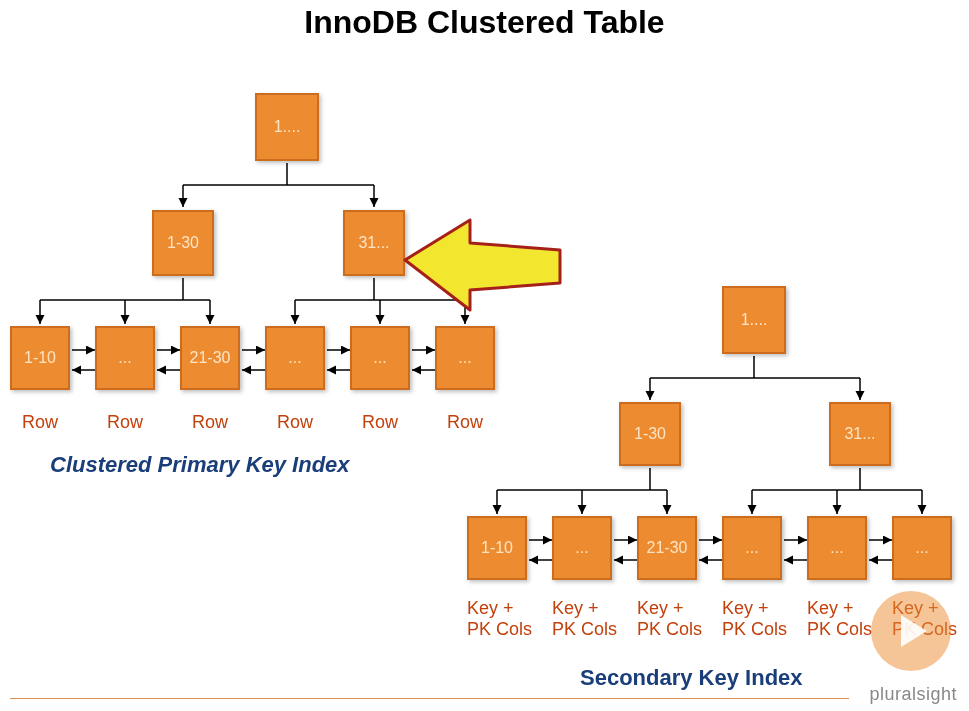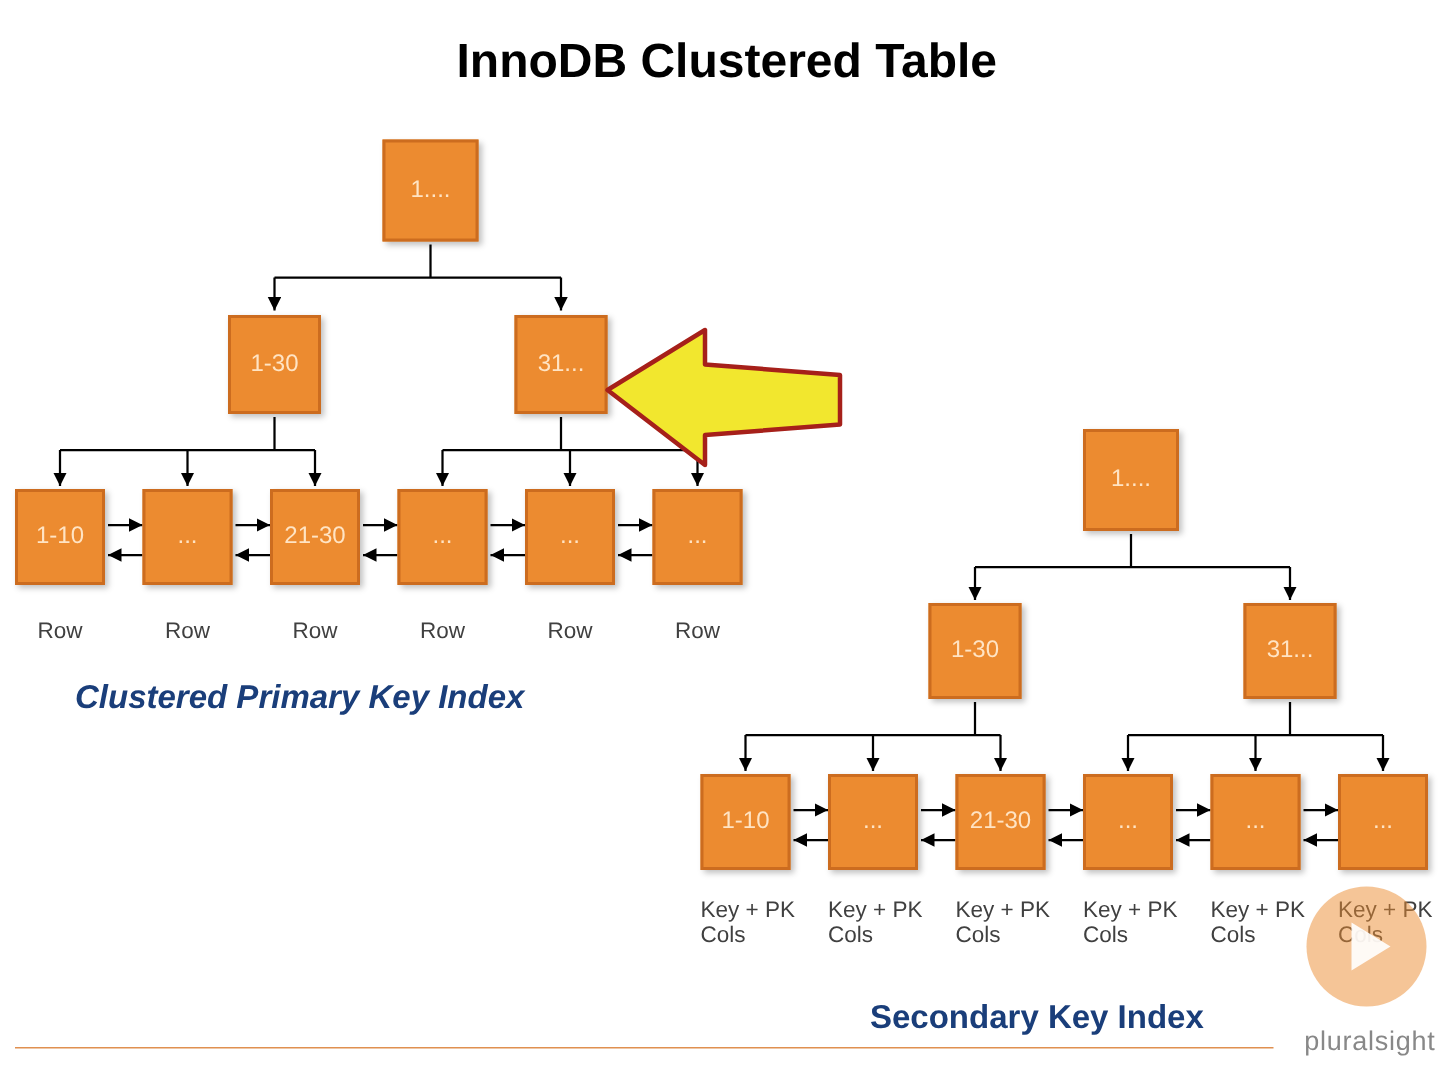--- a/index.html
+++ b/index.html
@@ -9,21 +9,21 @@
     background: #fff;
     font-family: "Segoe UI", Arial, sans-serif;
     position: relative;
     overflow: hidden;
   }
   .title {
     text-align: center;
     font-size: 32px;
     font-weight: 700;
     color: #000;
-    padding-top: 22px;
+    padding-top: 4px;
   }
   .subtitle {
     font-size: 22px;
     font-weight: 700;
     color: #1a3e7a;
     position: absolute;
   }
   .node {
     position: absolute;
     background: #ec8b30;
@@ -31,22 +31,22 @@
     color: #ffe4c4;
     display: flex;
     align-items: center;
     justify-content: center;
     font-family: "Comic Sans MS", cursive, sans-serif;
     font-size: 16px;
     box-shadow: 2px 2px 4px rgba(0,0,0,0.25);
   }
   .leaf-label {
     position: absolute;
-    font-size: 15px;
-    color: #404040;
+    font-size: 18px;
+    color: #c2410c;
     text-align: center;
     width: 60px;
   }
   svg.arrows {
     position: absolute;
     left: 0; top: 0;
     width: 969px; height: 711px;
     pointer-events: none;
   }
   .big-arrow {

